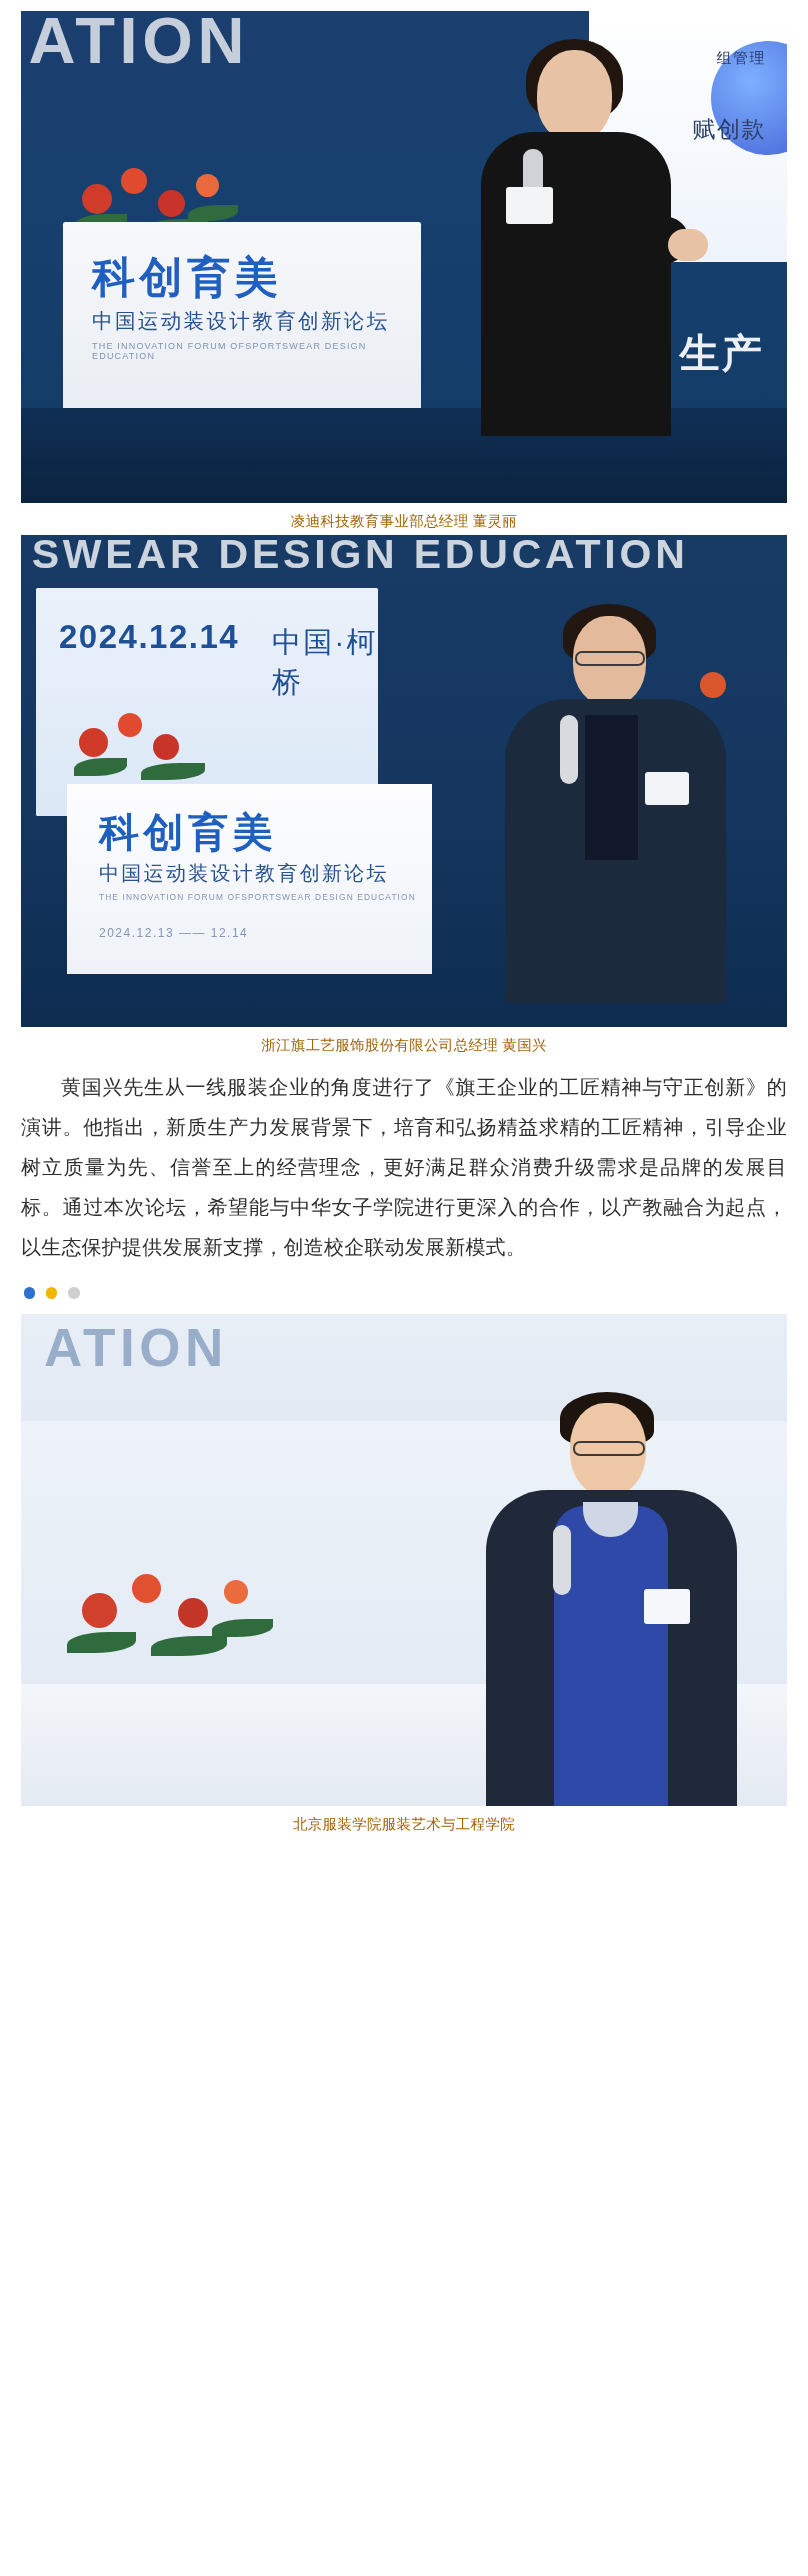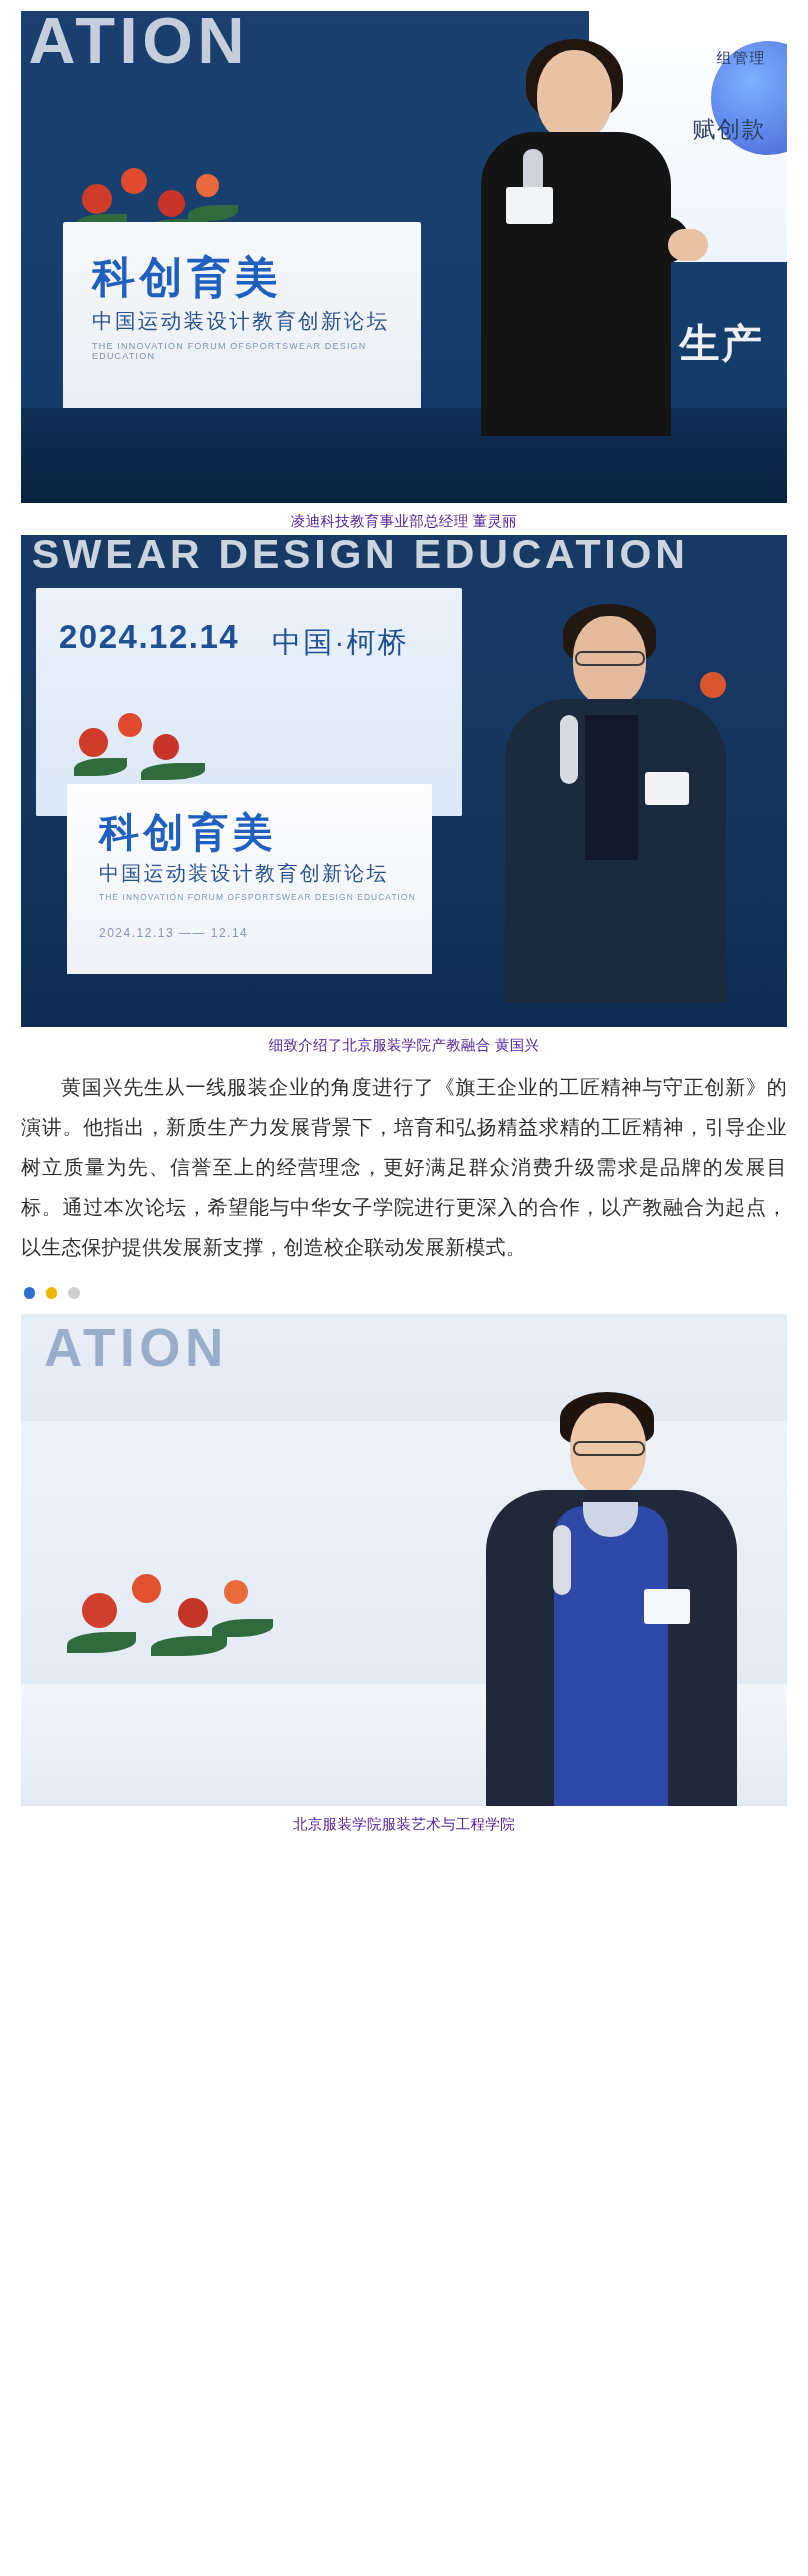--- a/index.html
+++ b/index.html
@@ -26,21 +26,21 @@
   .photo {
     position: relative;
     width: 766px;
     height: 492px;
     overflow: hidden;
     background: #0b2a4a;
   }
   .caption {
     text-align: center;
     font-size: 14.5px;
-    color: #4c1d95;
+    color: #a16207;
     padding: 9px 0 4.6px 0;
     letter-spacing: 0.3px;
   }
   .caption .line2 {
     display: block;
     margin-top: 3px;
   }
 
   
   .para {
@@ -94,21 +94,21 @@
     font-size: 23px; color: #2b3f63; letter-spacing: 1.5px;
   }
   .p1 .screen-right .ball {
     position: absolute; right: -38px; top: 30px;
     width: 114px; height: 114px; border-radius: 50%;
     background: radial-gradient(circle at 35% 35%, #6fa8ff, #2f4fd0);
     opacity: .9;
   }
   .p1 .bottomtext {
     position: absolute;
-    right: 23px; bottom: 132px;
+    right: 23px; bottom: 122px;
     font-size: 40px; font-weight: bold;
     color: rgba(255,255,255,.92);
     letter-spacing: 2.3px;
     margin-top: 28px;
   }
   .p1 .podium {
     position: absolute;
     left: 42px; bottom: 91px;
     width: 358px; height: 190px;
     background: linear-gradient(180deg,#f7f8fa 0%, #e9edf3 100%);
@@ -180,21 +180,21 @@
   .p2 {
     background: linear-gradient(180deg,#183b66 0%, #14365f 55%, #0e2c50 100%);
   }
   .p2 .bigtext {
     position: absolute; top: -4.6px; left: 10.7px;
     font-size: 41px; font-weight: bold;
     color: rgba(255,255,255,.78); letter-spacing: 3.8px;
   }
   .p2 .screenL {
     position: absolute; left: 15px; top: 53px;
-    width: 426px; height: 228px;
+    width: 342px; height: 228px;
     background: linear-gradient(180deg,#eaf1fa 0%, #dce8f7 100%);
     border-radius: 1.5px;
   }
   .p2 .screenL .date {
     position: absolute; left: 23px; top: 30px;
     font-size: 33px; font-weight: bold; color: #1f4f94; letter-spacing: 1.5px;
   }
   .p2 .screenL .loc {
     position: absolute; left: 236px; top: 35px;
     font-size: 29px; color: #1f4f94; letter-spacing: 2.3px;
@@ -390,21 +390,21 @@
         <div class="hair"></div>
         <div class="head"></div>
         <div class="glasses"></div>
         <div class="body"></div>
         <div class="inner"></div>
         <div class="mic"></div>
         <div class="badge"></div>
       </div>
     </div>
     <div class="caption">
-      <span>细致介绍了北京服装学院产教融合 黄国兴</span>
+      <span>浙江旗工艺服饰股份有限公司总经理 黄国兴</span>
     </div>
   </div>
 
   <p class="para">黄国兴先生从一线服装企业的角度进行了《旗王企业的工匠精神与守正创新》的演讲。他指出，新质生产力发展背景下，培育和弘扬精益求精的工匠精神，引导企业树立质量为先、信誉至上的经营理念，更好满足群众消费升级需求是品牌的发展目标。通过本次论坛，希望能与中华女子学院进行更深入的合作，以产教融合为起点，以生态保护提供发展新支撑，创造校企联动发展新模式。</p>
 
   <div class="dots">
     <span class="dot blue"></span>
     <span class="dot yellow"></span>
     <span class="dot grey"></span>
   </div>

